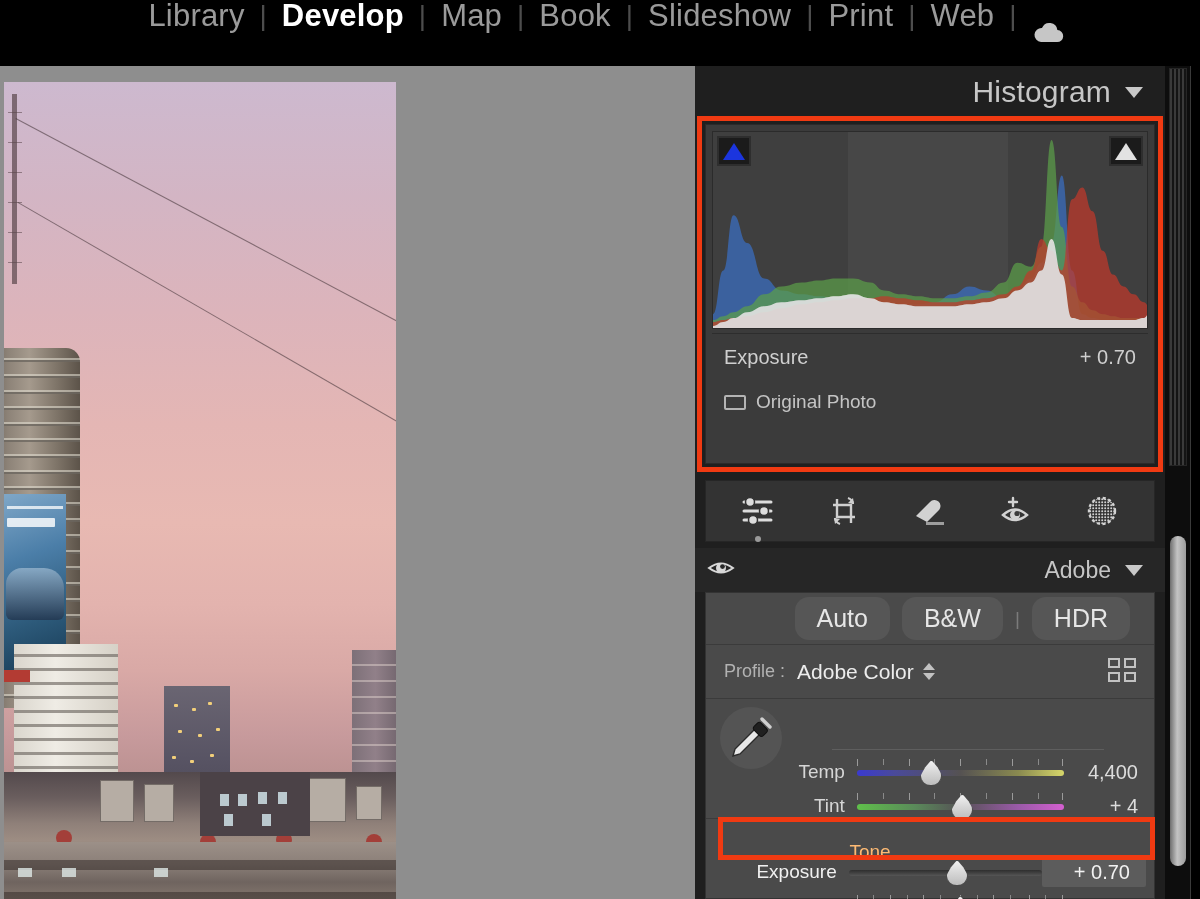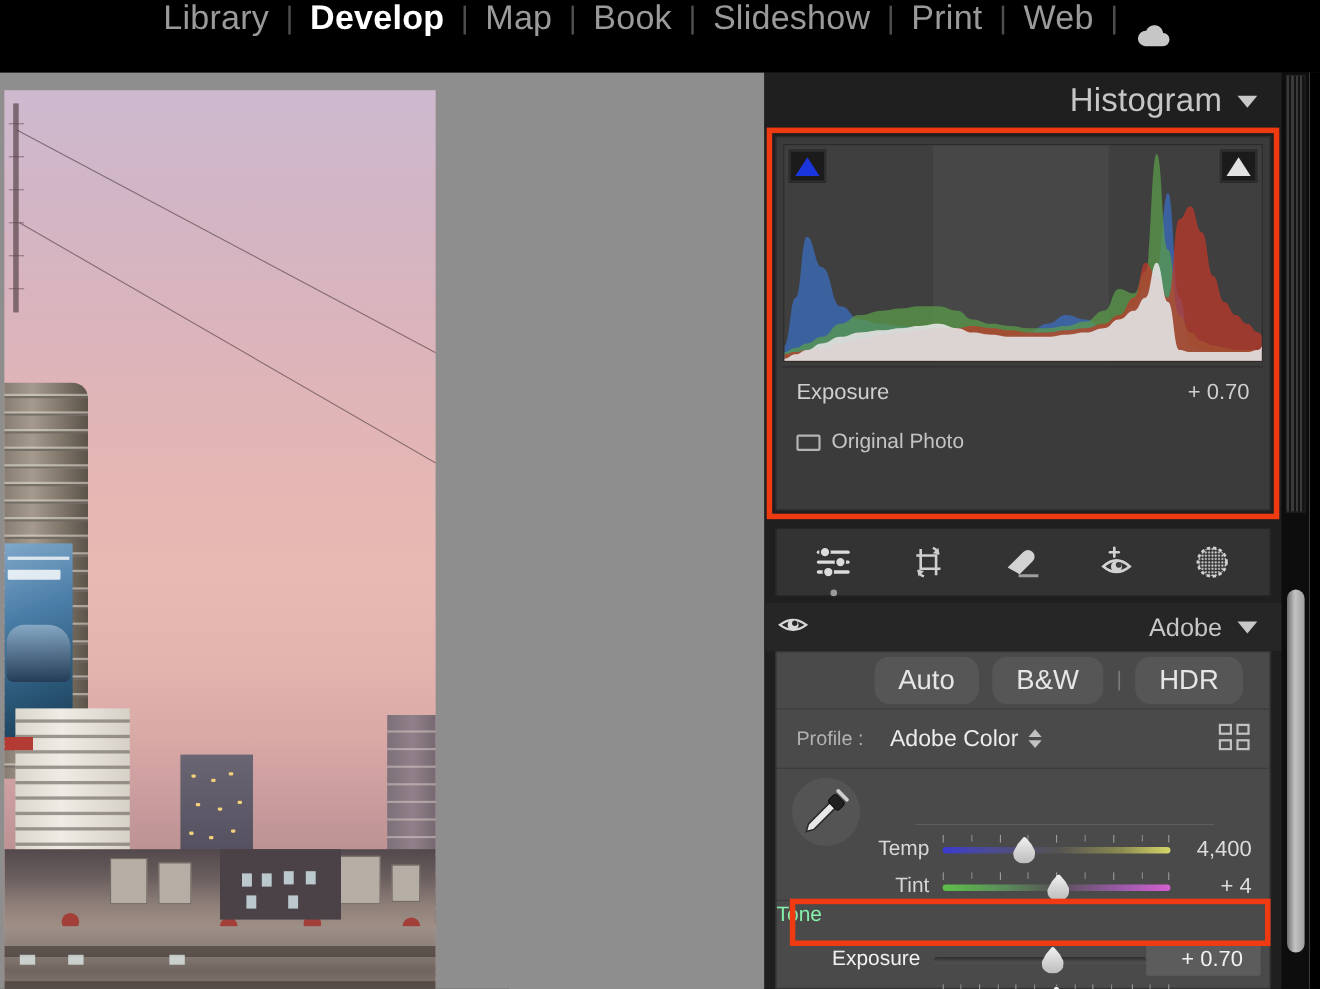--- a/index.html
+++ b/index.html
@@ -318,22 +318,22 @@
     width: 92px; text-align: right; padding-right: 16px;
     color: #dcdcdc; font-size: 20px;
   }
   .s-value.boxed {
     background: #5c5c5c; color: #f2f2f2; border-radius: 2px;
     height: 30px; line-height: 30px; margin-right: 8px; width: 112px;
   }
 
   .tone-block { position: relative; height: 110px; }
   .tone-title {
-    position: absolute; left: 0; right: 0; top: 2px; 
-    color: #86efac; font-size: 19px; padding-right: 120px;
+    position: absolute; left: 0; right: 0; top: 22px; text-align: center;
+    color: #fdba74; font-size: 19px; padding-right: 120px;
   }
 
   
   .scroll-col {
     position: absolute; left: 470px; top: 0; width: 26px; height: 833px;
     background: #0d0d0d;
   }
   .scroll-hatch {
     position: absolute; left: 4px; top: 2px; width: 18px; height: 398px;
     background: repeating-linear-gradient(to right,#3a3a3a 0px,#3a3a3a 2px,#141414 2px,#141414 4px);
@@ -616,21 +616,21 @@
 
           <div class="row-auto">
             <span class="pill">Auto</span>
             <span class="pill">B&amp;W</span>
             <span class="vsep">|</span>
             <span class="pill">HDR</span>
           </div>
 
           <div class="row-profile">
             <span class="lbl-dim">Profile :</span>
-            <span class="val-bright" style="margin-left:24px">Adobe Color</span>
+            <span class="val-bright" style="margin-left:12px">Adobe Color</span>
             <span class="stepper">
                 <i class="up"></i>
                 <i class="dn"></i>
               </span>
             <span class="grid-icon">
               <span></span>
                 <span></span>
                 <span></span>
                 <span></span>
             </span>

